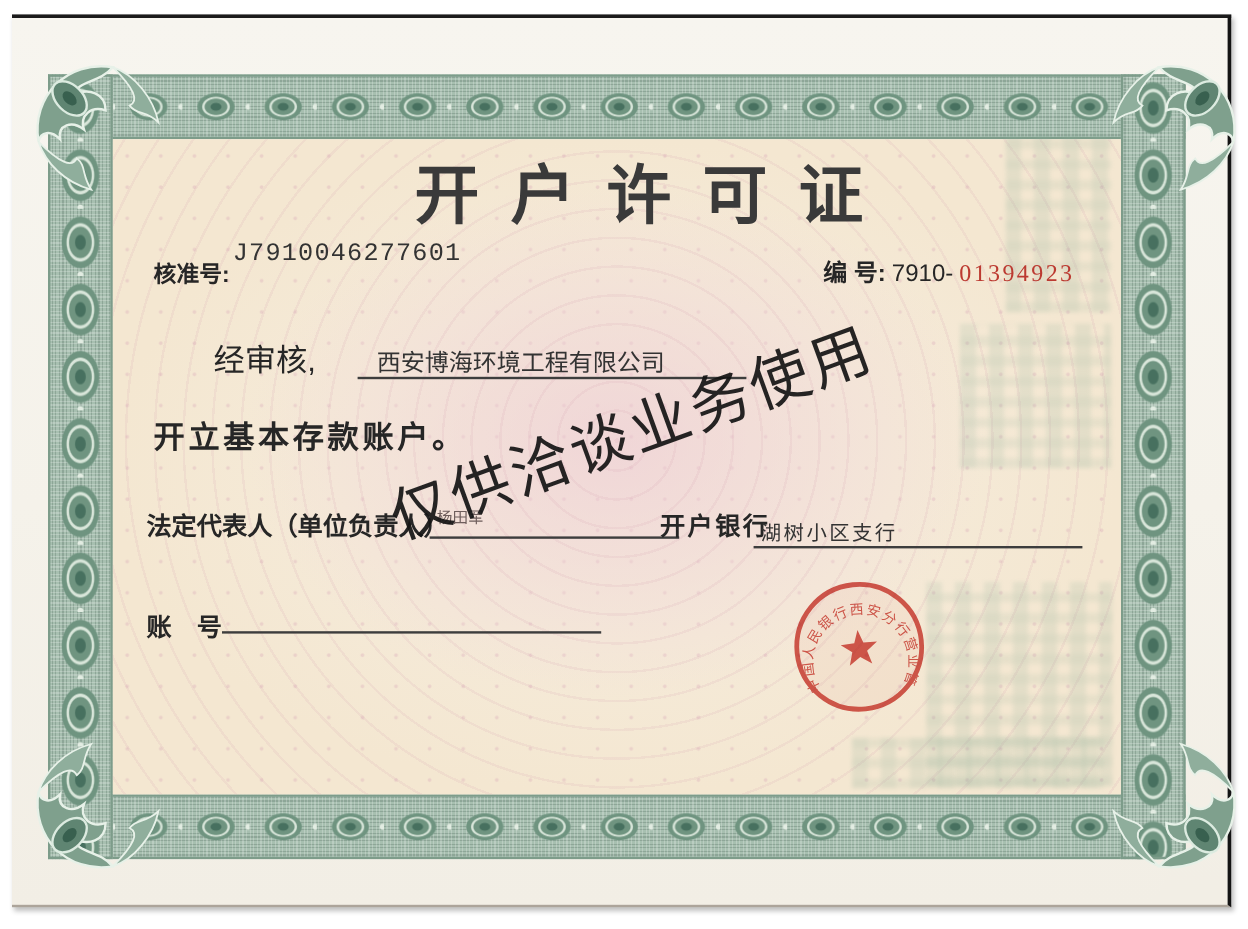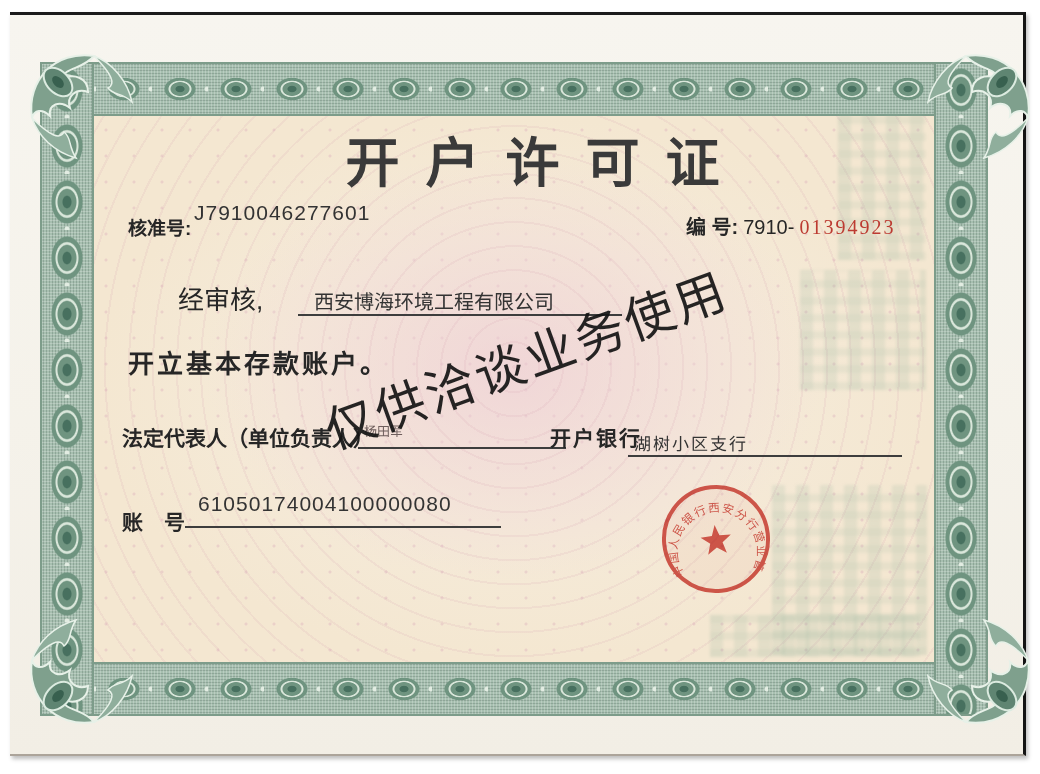--- a/index.html
+++ b/index.html
@@ -49,21 +49,21 @@
        repeating-linear-gradient(0deg,rgba(137,172,150,.35) 0 8px,rgba(0,0,0,0) 8px 17px);}
   .sm1{left:828px;top:95px;width:88px;height:150px;}
   .sm2{left:790px;top:255px;width:126px;height:120px;}
   .sm3{left:762px;top:470px;width:155px;height:170px;}
   .sm4{left:700px;top:600px;width:210px;height:42px;}
   
   .txt{position:absolute;z-index:3;white-space:nowrap;}
   .title{left:0;right:0;top:104px;text-align:center;font-size:54px;font-weight:700;
          letter-spacing:26px;color:#3a3a3a;text-indent:26px;padding-left:32px;}
   .lbl{font-weight:600;color:#262626;}
-  .serifv{font-family:Liberation Sans, sans-serif;color:#333;}
+  .serifv{font-family:Liberation Mono, monospace;color:#333;}
   .approval-label{left:118px;top:198px;font-size:19px;}
   .approval-value{left:184px;top:186px;font-size:21px;letter-spacing:1px;}
   .serial-row{left:676px;top:196px;font-size:20px;display:flex;gap:5px;align-items:baseline;}
   .serial-num{color:#bc3a31;font-family:"Liberation Serif","DejaVu Serif",serif;letter-spacing:2px;}
   .reviewed-prefix{left:168px;top:264px;font-size:26px;font-weight:400;}
   .company{left:304px;top:271px;font-size:20px;}
   .reviewed-suffix{left:638px;top:264px;font-size:26px;font-weight:600;letter-spacing:2px;}
   .line2{left:118px;top:328px;font-size:26px;font-weight:600;letter-spacing:3px;}
   .legal-label{left:112px;top:407px;font-size:21px;}
   .legal-name{left:354px;top:406px;font-size:13px;color:#6e5e5c;}
@@ -155,21 +155,20 @@
 
     <div class="txt lbl legal-label">法定代表人（单位负责人）</div>
     <div class="txt serifv legal-name">杨田军</div>
     <div class="uline u-legal"></div>
 
     <div class="txt lbl bank-label">开户银行</div>
     <div class="txt serifv bank-l2">湖树小区支行</div>
     <div class="uline u-bank"></div>
 
     <div class="txt lbl acct-label">账　号</div>
-    <div class="txt serifv acct-value">61050174004100000080</div>
     <div class="uline u-acct"></div>
 
 
     <div class="watermark">
       <span>仅供洽谈业务使用</span>
     </div>
 
     <svg class="stamp" viewBox="0 0 116 116">
       <defs>
         <path id="sealArc" d="M 24,92 A 40,40 0 1 1 92,92" fill="none"></path>

